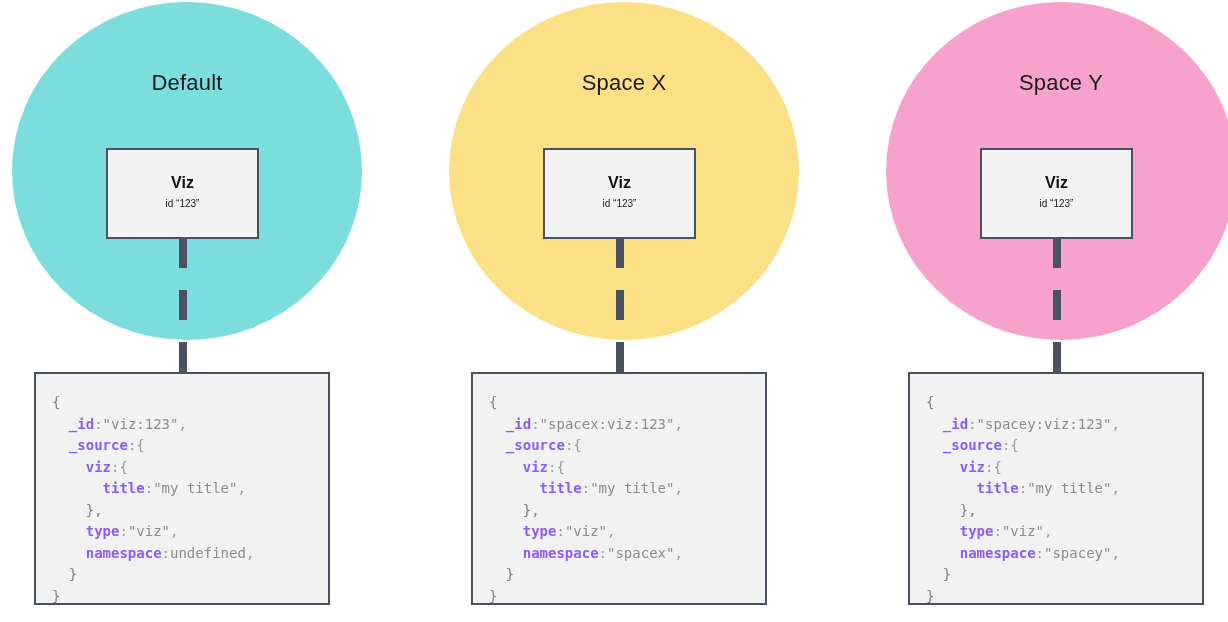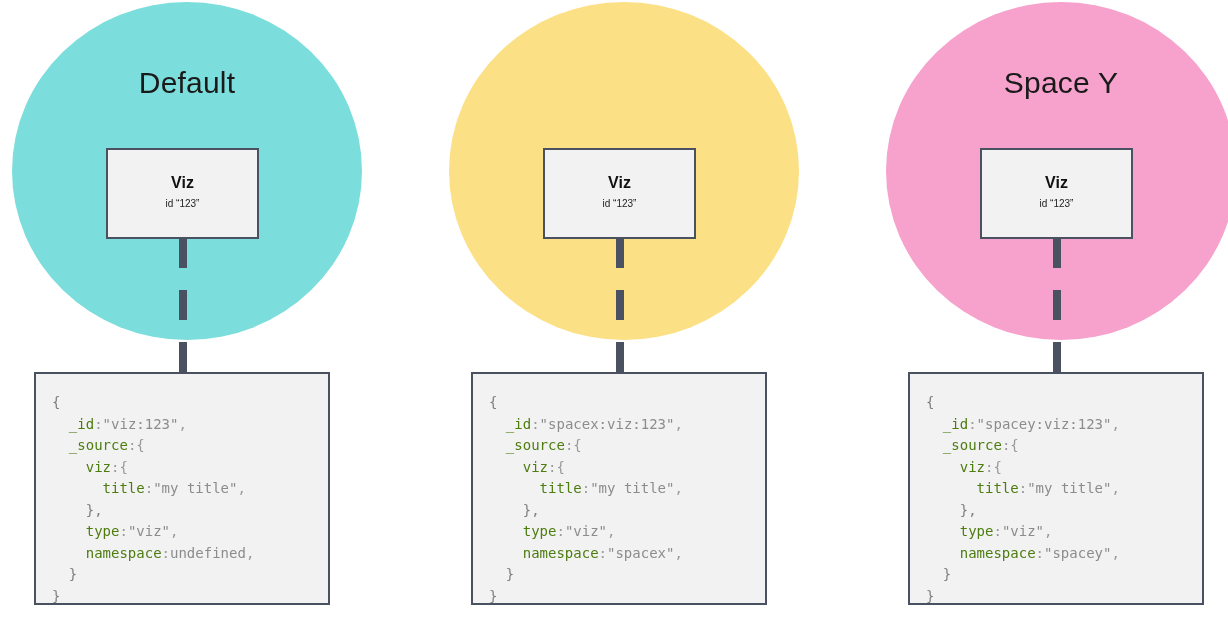--- a/index.html
+++ b/index.html
@@ -38,21 +38,21 @@
     width: 350px;
     height: 338px;
     border-radius: 50%;
   }
   .circle-title {
     position: absolute;
     left: 12px;
     top: 66px;
     width: 350px;
     text-align: center;
-    font-size: 30px;
+    font-size: 22px;
     line-height: 34px;
     color: #1a1a1a;
     letter-spacing: 0.2px;
     font-weight: 400;
   }
 
   
   .doc-box {
     position: absolute;
     left: 106px;
@@ -103,22 +103,22 @@
     padding: 18px 0 0 16px;
   }
   .code {
     font-family: "DejaVu Sans Mono", "Liberation Mono", monospace;
     font-size: 14px;
     line-height: 21.5px;
     white-space: pre;
     color: #8c8c8c;
   }
   .code .k {
-    color: #4d7c0f;
-    font-weight: 400;
+    color: #8b5cf6;
+    font-weight: 700;
   }
   .code .p { color: #9a9a9a; }
   .code .v { color: #8c8c8c; }
   .code .b { color: #7f7f7f; }
 </style>
 </head>
 <body>
 
 <div class="canvas">
 
@@ -134,20 +134,21 @@
         <line x1="4" y1="0" x2="4" y2="136" stroke="#4a5160" stroke-width="8" stroke-dasharray="30 22"></line>
       </svg>
     </div>
     <div class="code-box">
       <div class="code"><div><span class="b">{</span></div><div>  <span class="k">_id</span><span class="p">:</span><span class="v">"viz:123"</span><span class="p">,</span></div><div>  <span class="k">_source</span><span class="p">:{</span></div><div>    <span class="k">viz</span><span class="p">:{</span></div><div>      <span class="k">title</span><span class="p">:</span><span class="v">"my title"</span><span class="p">,</span></div><div>    <span class="b">},</span></div><div>    <span class="k">type</span><span class="p">:</span><span class="v">"viz"</span><span class="p">,</span></div><div>    <span class="k">namespace</span><span class="p">:</span><span class="v">undefined</span><span class="p">,</span></div><div>  <span class="b">}</span></div><div><span class="b">}</span></div></div>
     </div>
   </div>
 
   <div class="column col-1">
     <div class="circle" style="background: rgb(252, 224, 133);"></div>
+    <div class="circle-title">Space X</div>
     <div class="doc-box">
       <div class="doc-title">Viz</div>
       <div class="doc-sub">id “123”</div>
     </div>
     <div class="connector">
       <svg width="8" height="136" viewBox="0 0 8 136" xmlns="http://www.w3.org/2000/svg">
         <line x1="4" y1="0" x2="4" y2="136" stroke="#4a5160" stroke-width="8" stroke-dasharray="30 22"></line>
       </svg>
     </div>
     <div class="code-box">

